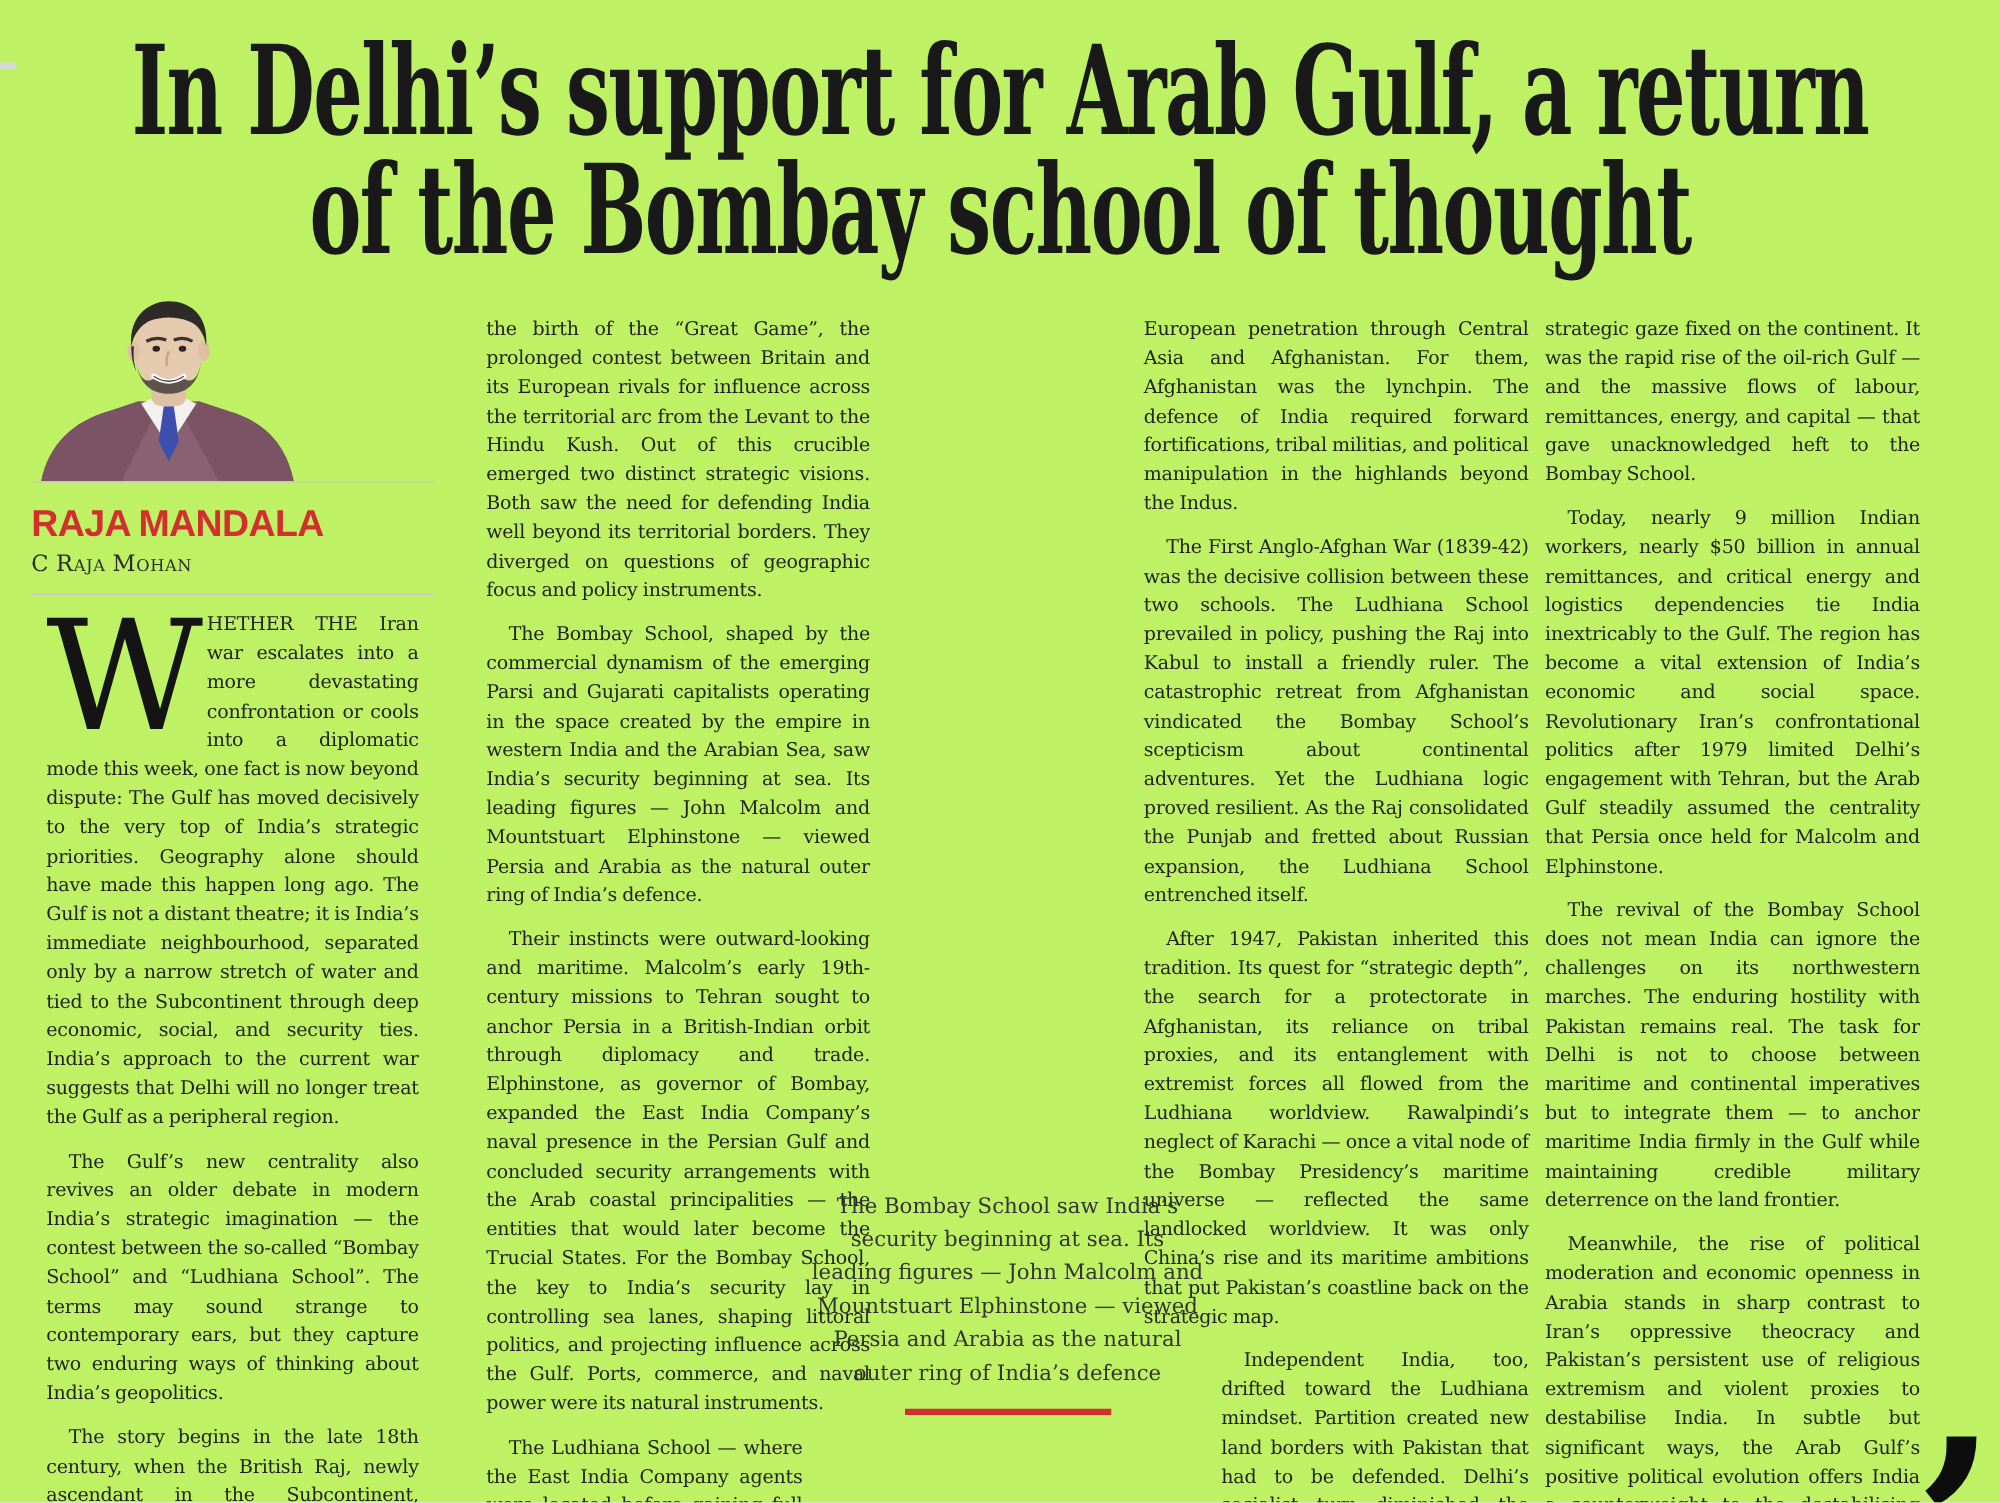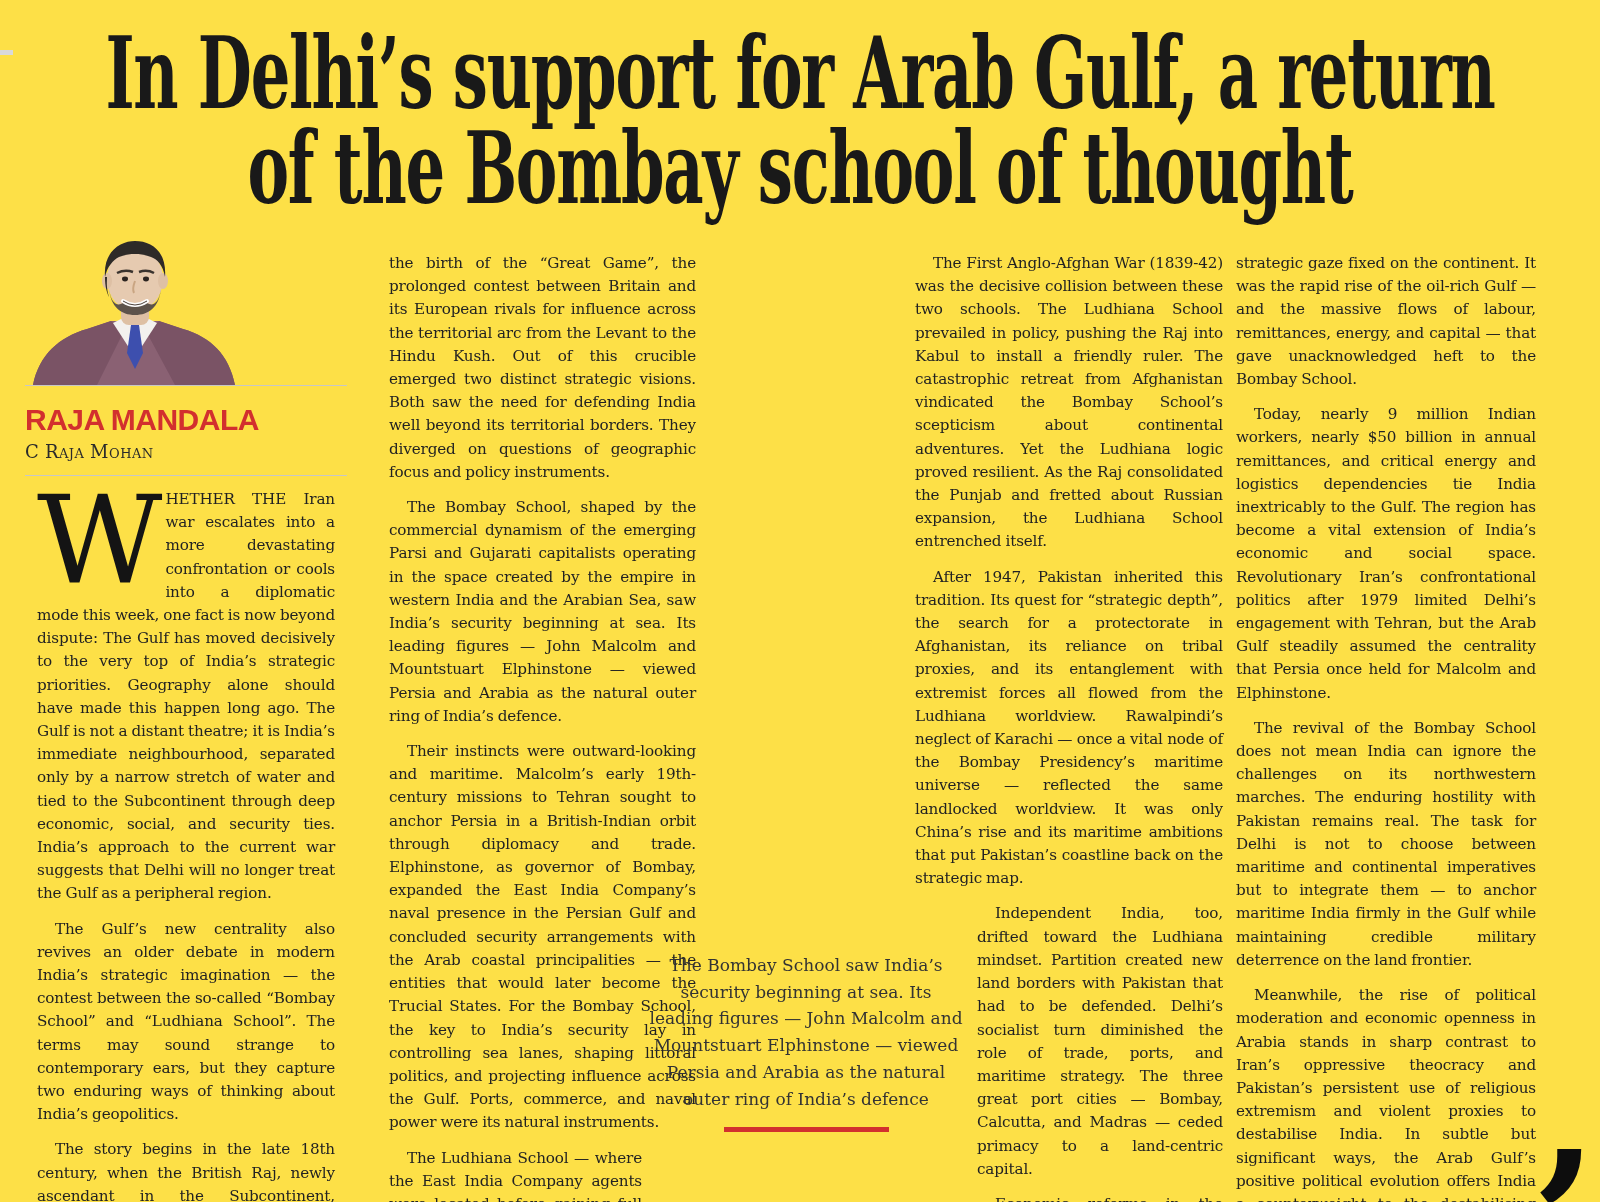--- a/index.html
+++ b/index.html
@@ -1,19 +1,19 @@
 <!DOCTYPE html>
 <html><head>
 <meta charset="utf-8">
 <style>
   * { box-sizing: border-box; }
   html,body { margin:0; padding:0; background:#e9e9e9; }
   .page {
     position:relative; width:1600px; height:1202px; margin:0 auto;
-    background:#fde047; overflow:hidden;
+    background:#bef264; overflow:hidden;
     font-family:"DejaVu Serif", serif; color:#1e1e1e;
   }
 
   
   .headline {
     position:absolute; left:-450px; top:26px; width:2500px;
     transform:scaleX(0.63); transform-origin:center top;
     text-align:center;
     font-family:"DejaVu Serif", serif; font-weight:bold;
     font-size:99px; line-height:95px; letter-spacing:-2px; color:#191919;
@@ -139,20 +139,21 @@
 
   <div class="col" id="col2">
     <p class="cont">the birth of the “Great Game”, the prolonged contest between Britain and its European rivals for influence across the territorial arc from the Levant to the Hindu Kush. Out of this crucible emerged two distinct strategic visions. Both saw the need for defending India well beyond its territorial borders. They diverged on questions of geographic focus and policy instruments.</p>
     <p>The Bombay School, shaped by the commercial dynamism of the emerging Parsi and Gujarati capitalists operating in the space created by the empire in western India and the Arabian Sea, saw India’s security beginning at sea. Its leading figures — John Malcolm and Mountstuart Elphinstone — viewed Persia and Arabia as the natural outer ring of India’s defence.</p>
     <p>Their instincts were outward-looking and maritime. Malcolm’s early 19th-century missions to Tehran sought to anchor Persia in a British-Indian orbit through diplomacy and trade. Elphinstone, as governor of Bombay, expanded the East India Company’s naval presence in the Persian Gulf and concluded security arrangements with the Arab coastal principalities — the entities that would later become the Trucial States. For the Bombay School, the key to India’s security lay in controlling sea lanes, shaping littoral politics, and projecting influence across the Gulf. Ports, commerce, and naval power were its natural instruments.</p>
     <div class="intrude-r"></div>
     <p>The Ludhiana School — where the East India Company agents were located before gaining full control of the Punjab — was continental in orientation. Figures such as Henry Lawrence, John Lawrence, and Claude Wade operated in a world shaped by tribal politics, feudal forces, and shifting alliances in the effort to prevent</p>
   </div>
 
   <div class="col" id="col3">
+    <p class="cont">European penetration through Central Asia and Afghanistan. For them, Afghanistan was the lynchpin. The defence of India required forward fortifications, tribal militias, and political manipulation in the highlands beyond the Indus.</p>
     <p>The First Anglo-Afghan War (1839-42) was the decisive collision between these two schools. The Ludhiana School prevailed in policy, pushing the Raj into Kabul to install a friendly ruler. The catastrophic retreat from Afghanistan vindicated the Bombay School’s scepticism about continental adventures. Yet the Ludhiana logic proved resilient. As the Raj consolidated the Punjab and fretted about Russian expansion, the Ludhiana School entrenched itself.</p>
     <p>After 1947, Pakistan inherited this tradition. Its quest for “strategic depth”, the search for a protectorate in Afghanistan, its reliance on tribal proxies, and its entanglement with extremist forces all flowed from the Ludhiana worldview. Rawalpindi’s neglect of Karachi — once a vital node of the Bombay Presidency’s maritime universe — reflected the same landlocked worldview. It was only China’s rise and its maritime ambitions that put Pakistan’s coastline back on the strategic map.</p>
     <div class="intrude-l"></div>
     <p>Independent India, too, drifted toward the Ludhiana mindset. Partition created new land borders with Pakistan that had to be defended. Delhi’s socialist turn diminished the role of trade, ports, and maritime strategy. The three great port cities — Bombay, Calcutta, and Madras — ceded primacy to a land-centric capital.</p>
     <p>Economic reforms in the 1990s and the new focus on trade put the maritime world back in the reckoning. But the persistent demands of contested land borders kept Delhi’s</p>
   </div>
 
   <div class="col" id="col4">
     <p class="cont">strategic gaze fixed on the continent. It was the rapid rise of the oil-rich Gulf — and the massive flows of labour, remittances, energy, and capital — that gave unacknowledged heft to the Bombay School.</p>
     <p>Today, nearly 9 million Indian workers, nearly $50 billion in annual remittances, and critical energy and logistics dependencies tie India inextricably to the Gulf. The region has become a vital extension of India’s economic and social space. Revolutionary Iran’s confrontational politics after 1979 limited Delhi’s engagement with Tehran, but the Arab Gulf steadily assumed the centrality that Persia once held for Malcolm and Elphinstone.</p>

